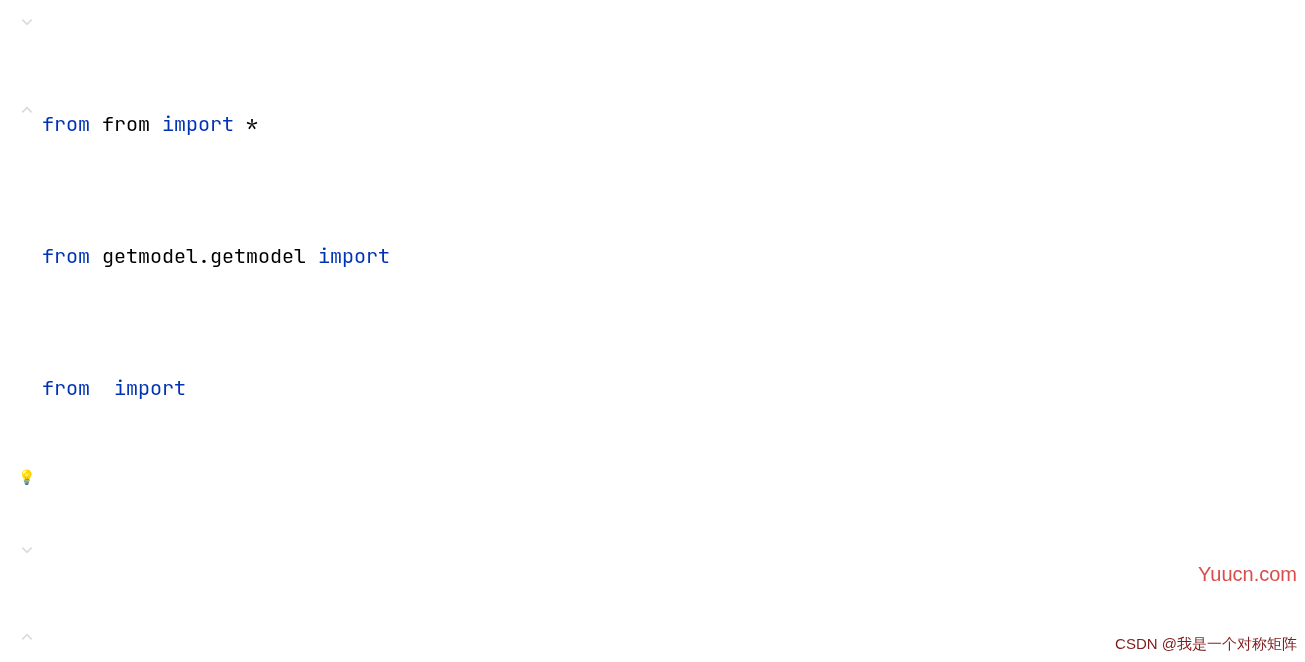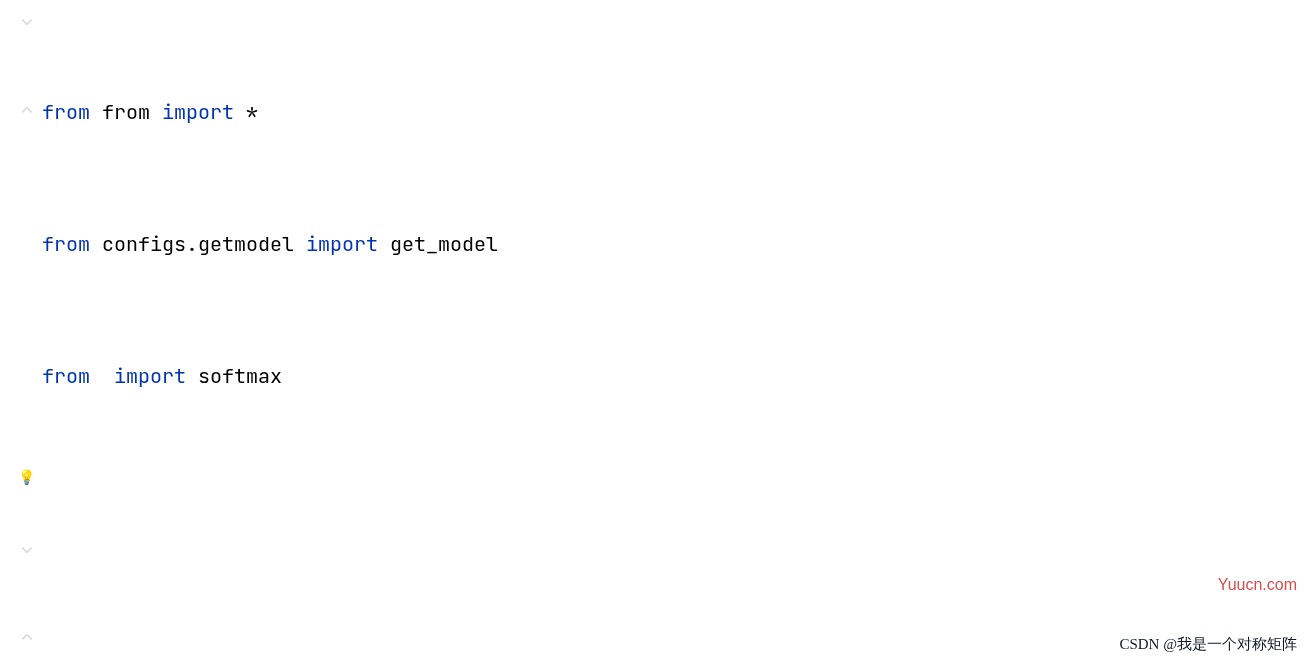--- a/index.html
+++ b/index.html
@@ -25,46 +25,46 @@
 }
 .gutter-icon {
   position: absolute;
   left: 20px;
   width: 14px;
   height: 14px;
   opacity: 0.35;
 }
 .code {
   flex: 1;
-  padding: 2px 0;
+  padding: 14px 0;
   line-height: 44px;
   white-space: pre;
 }
 .line { height: 44px; display: flex; align-items: center; position: relative; }
 .kw { color: #0033B3; }
 .bulb {
   position: absolute;
   left: 18px;
   font-size: 14px;
 }
 .watermark-tr {
   position: absolute;
-  top: 576px;
+  top: 563px;
   right: 8px;
   color: #d94c4c;
-  font-size: 16px;
+  font-size: 20px;
   font-family: sans-serif;
 }
 .watermark-br {
   position: absolute;
   bottom: 8px;
   right: 8px;
-  color: #0f172a;
+  color: #7f1d1d;
   font-size: 15px;
-  font-family: Liberation Serif, serif;
+  font-family: Liberation Sans, sans-serif;
 }
 </style>
 </head>
 <body>
 
 <div class="editor">
   <div class="gutter">
     <svg class="gutter-icon" style="top:15px" viewBox="0 0 12 12">
         <path d="M2 4 L6 8 L10 4" fill="none" stroke="#999" stroke-width="1.5"></path>
       </svg>
@@ -75,22 +75,22 @@
     <svg class="gutter-icon" style="top:543px" viewBox="0 0 12 12">
         <path d="M2 4 L6 8 L10 4" fill="none" stroke="#999" stroke-width="1.5"></path>
       </svg>
     <svg class="gutter-icon" style="top:630px" viewBox="0 0 12 12">
         <path d="M2 8 L6 4 L10 8" fill="none" stroke="#999" stroke-width="1.5"></path>
       </svg>
   </div>
 
   <div class="code">
     <div class="line"><span class="kw">from </span><span>from</span><span class="kw"> import </span><span>*</span></div>
-    <div class="line"><span class="kw">from </span><span>configs.getmodel</span><span class="kw"> import </span><span>get_model</span></div>
-    <div class="line"><span class="kw">from </span><span class="kw"> import </span><span>softmax</span></div>
+    <div class="line"><span class="kw">from </span><span>getmodel.getmodel</span><span class="kw"> import </span></div>
+    <div class="line"><span class="kw">from </span><span class="kw"> import </span></div>
     <div class="line"></div>
     
     
     
     
     
     
     
     
     

